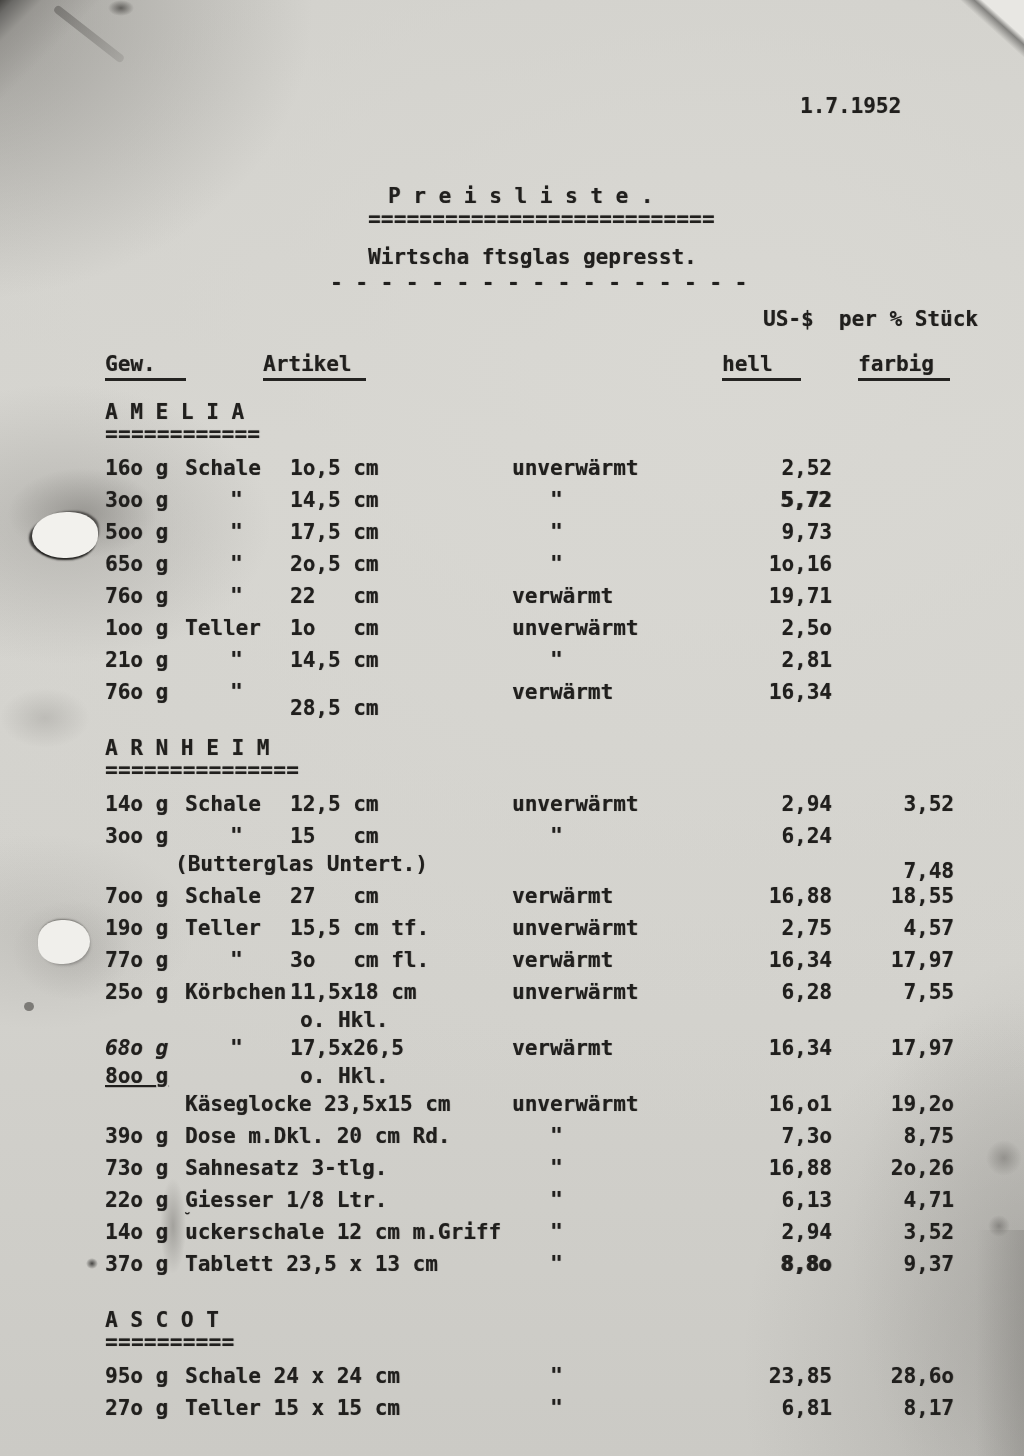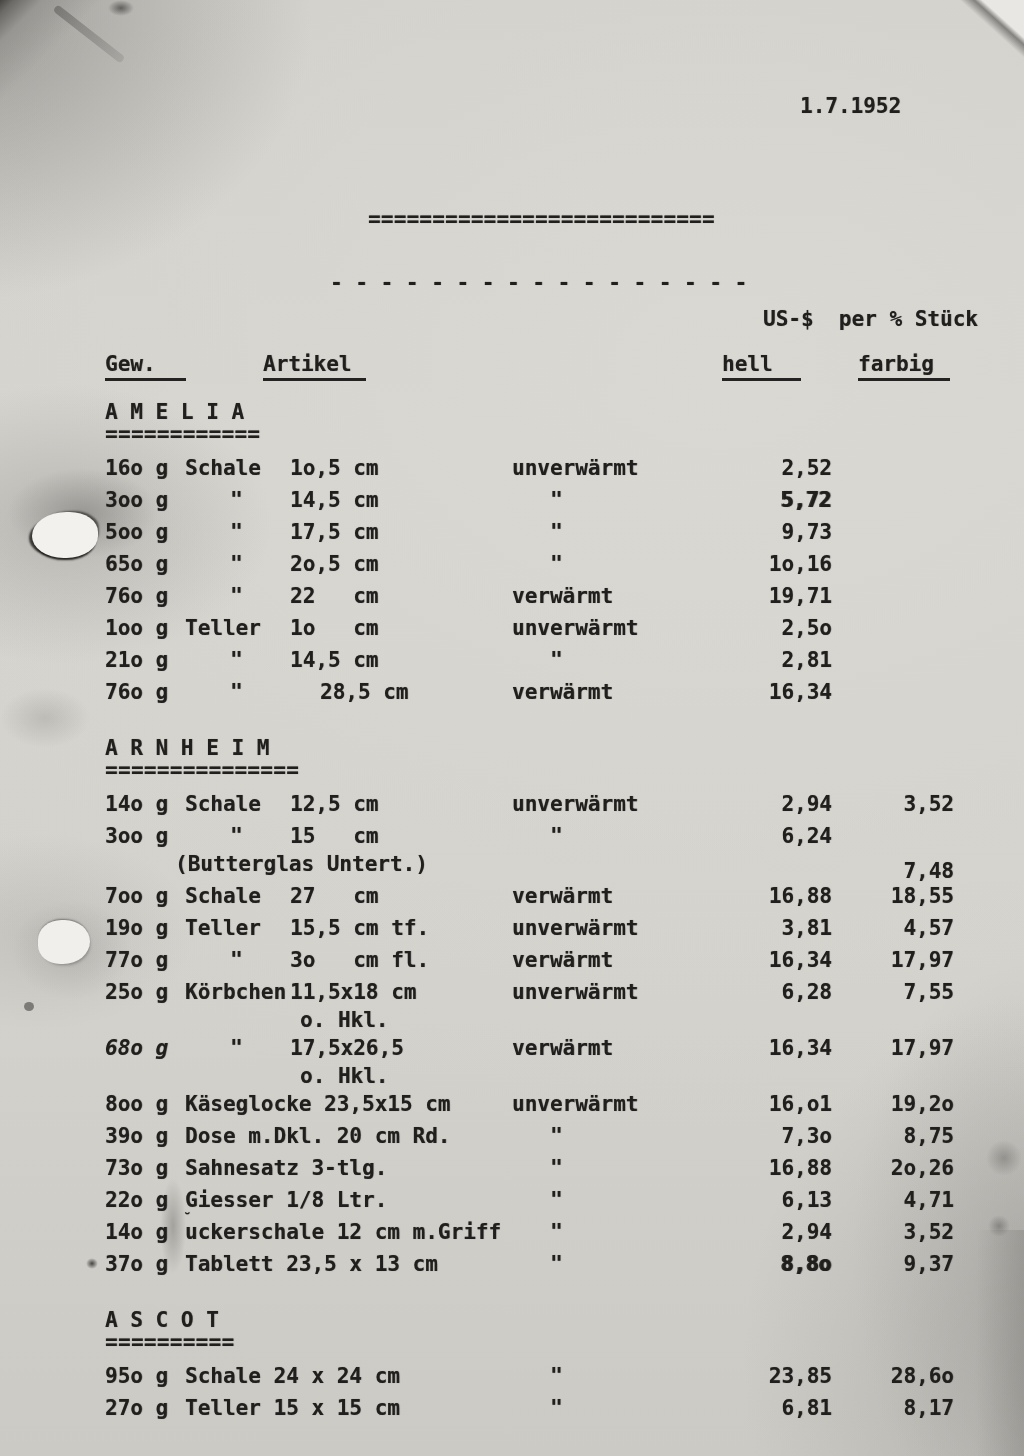--- a/index.html
+++ b/index.html
@@ -105,21 +105,23 @@
   <div class="stain hole-2"></div>
   <div class="stain dot-1"></div>
   <div class="stain dot-2"></div>
   <div class="stain smear-left-col"></div>
   <div class="stain band-right"></div>
   <div class="stain smudge-right-1"></div>
   <div class="stain smudge-right-2"></div>
 
   <div class="typew pos-date">1.7.1952</div>
 
+  <div class="typew pos-title">P r e i s l i s t e .</div>
   <div class="typew pos-title-ul">===========================</div>
+  <div class="typew pos-subtitle">Wirtscha ftsglas gepresst.</div>
   <div class="typew pos-subtitle-ul">- - - - - - - - - - - - - - - - -</div>
 
   <div class="typew pos-currency">US-$  per % Stück</div>
   <div class="typew colhead pos-h-gew">Gew.</div>
   <div class="typew colhead pos-h-artikel">Artikel</div>
   <div class="typew colhead pos-h-hell">hell</div>
   <div class="typew colhead pos-h-farbig">farbig</div>
 
   <div id="rows-layer">
       <div class="typew c-gew" style="top: 400px;">A M E L I A</div>
@@ -154,21 +156,21 @@
       <div class="typew c-size" style="top: 616px;">1o   cm</div>
       <div class="typew c-heat" style="top: 616px;">unverwärmt</div>
       <div class="typew c-hell" style="top: 616px;">2,5o</div>
       <div class="typew c-gew" style="top: 648px;">21o g</div>
       <div class="typew c-art-ditto" style="top: 648px;">"</div>
       <div class="typew c-size" style="top: 648px;">14,5 cm</div>
       <div class="typew c-heat-ditto" style="top: 648px;">"</div>
       <div class="typew c-hell" style="top: 648px;">2,81</div>
       <div class="typew c-gew" style="top: 680px;">76o g</div>
       <div class="typew c-art-ditto" style="top: 680px;">"</div>
-      <div class="typew c-size" style="top: 680px; margin-left: 30px;">28,5 cm</div>
+      <div class="typew c-size" style="top: 696px;">28,5 cm</div>
       <div class="typew c-heat" style="top: 680px;">verwärmt</div>
       <div class="typew c-hell" style="top: 680px;">16,34</div>
       <div class="typew c-gew" style="top: 736px;">A R N H E I M</div>
       <div class="typew c-gew section-underline" style="top: 758px;">===============</div>
       <div class="typew c-gew" style="top: 792px;">14o g</div>
       <div class="typew c-art" style="top: 792px;">Schale</div>
       <div class="typew c-size" style="top: 792px;">12,5 cm</div>
       <div class="typew c-heat" style="top: 792px;">unverwärmt</div>
       <div class="typew c-hell" style="top: 792px;">2,94</div>
       <div class="typew c-farbig" style="top: 792px;">3,52</div>
@@ -182,21 +184,21 @@
       <div class="typew c-gew" style="top: 884px;">7oo g</div>
       <div class="typew c-art" style="top: 884px;">Schale</div>
       <div class="typew c-size" style="top: 884px;">27   cm</div>
       <div class="typew c-heat" style="top: 884px;">verwärmt</div>
       <div class="typew c-hell" style="top: 884px;">16,88</div>
       <div class="typew c-farbig" style="top: 884px;">18,55</div>
       <div class="typew c-gew" style="top: 916px;">19o g</div>
       <div class="typew c-art" style="top: 916px;">Teller</div>
       <div class="typew c-size" style="top: 916px;">15,5 cm tf.</div>
       <div class="typew c-heat" style="top: 916px;">unverwärmt</div>
-      <div class="typew c-hell" style="top: 916px;">3,81</div>
+      <div class="typew c-hell" style="top: 916px;">2,75</div>
       <div class="typew c-farbig" style="top: 916px;">4,57</div>
       <div class="typew c-gew" style="top: 948px;">77o g</div>
       <div class="typew c-art-ditto" style="top: 948px;">"</div>
       <div class="typew c-size" style="top: 948px;">3o   cm fl.</div>
       <div class="typew c-heat" style="top: 948px;">verwärmt</div>
       <div class="typew c-hell" style="top: 948px;">16,34</div>
       <div class="typew c-farbig" style="top: 948px;">17,97</div>
       <div class="typew c-gew" style="top: 980px;">25o g</div>
       <div class="typew c-art" style="top: 980px;">Körbchen</div>
       <div class="typew c-size" style="top: 980px;">11,5x18 cm</div>
@@ -204,21 +206,21 @@
       <div class="typew c-hell" style="top: 980px;">6,28</div>
       <div class="typew c-farbig" style="top: 980px;">7,55</div>
       <div class="typew c-cont" style="top: 1008px;">o. Hkl.</div>
       <div class="typew c-gew" style="top: 1036px; font-style: italic;">68o g</div>
       <div class="typew c-art-ditto" style="top: 1036px;">"</div>
       <div class="typew c-size" style="top: 1036px;">17,5x26,5</div>
       <div class="typew c-heat" style="top: 1036px;">verwärmt</div>
       <div class="typew c-hell" style="top: 1036px;">16,34</div>
       <div class="typew c-farbig" style="top: 1036px;">17,97</div>
       <div class="typew c-cont" style="top: 1064px;">o. Hkl.</div>
-      <div class="typew c-gew" style="top: 1092px;">8oo g</div>
+      <div class="typew c-gew" style="top: 1064px; text-decoration: underline;">8oo g</div>
       <div class="typew c-art" style="top: 1092px;">Käseglocke 23,5x15 cm</div>
       <div class="typew c-heat" style="top: 1092px;">unverwärmt</div>
       <div class="typew c-hell" style="top: 1092px;">16,o1</div>
       <div class="typew c-farbig" style="top: 1092px;">19,2o</div>
       <div class="typew c-gew" style="top: 1124px;">39o g</div>
       <div class="typew c-art" style="top: 1124px;">Dose m.Dkl. 20 cm Rd.</div>
       <div class="typew c-heat-ditto" style="top: 1124px;">"</div>
       <div class="typew c-hell" style="top: 1124px;">7,3o</div>
       <div class="typew c-farbig" style="top: 1124px;">8,75</div>
       <div class="typew c-gew" style="top: 1156px;">73o g</div>

